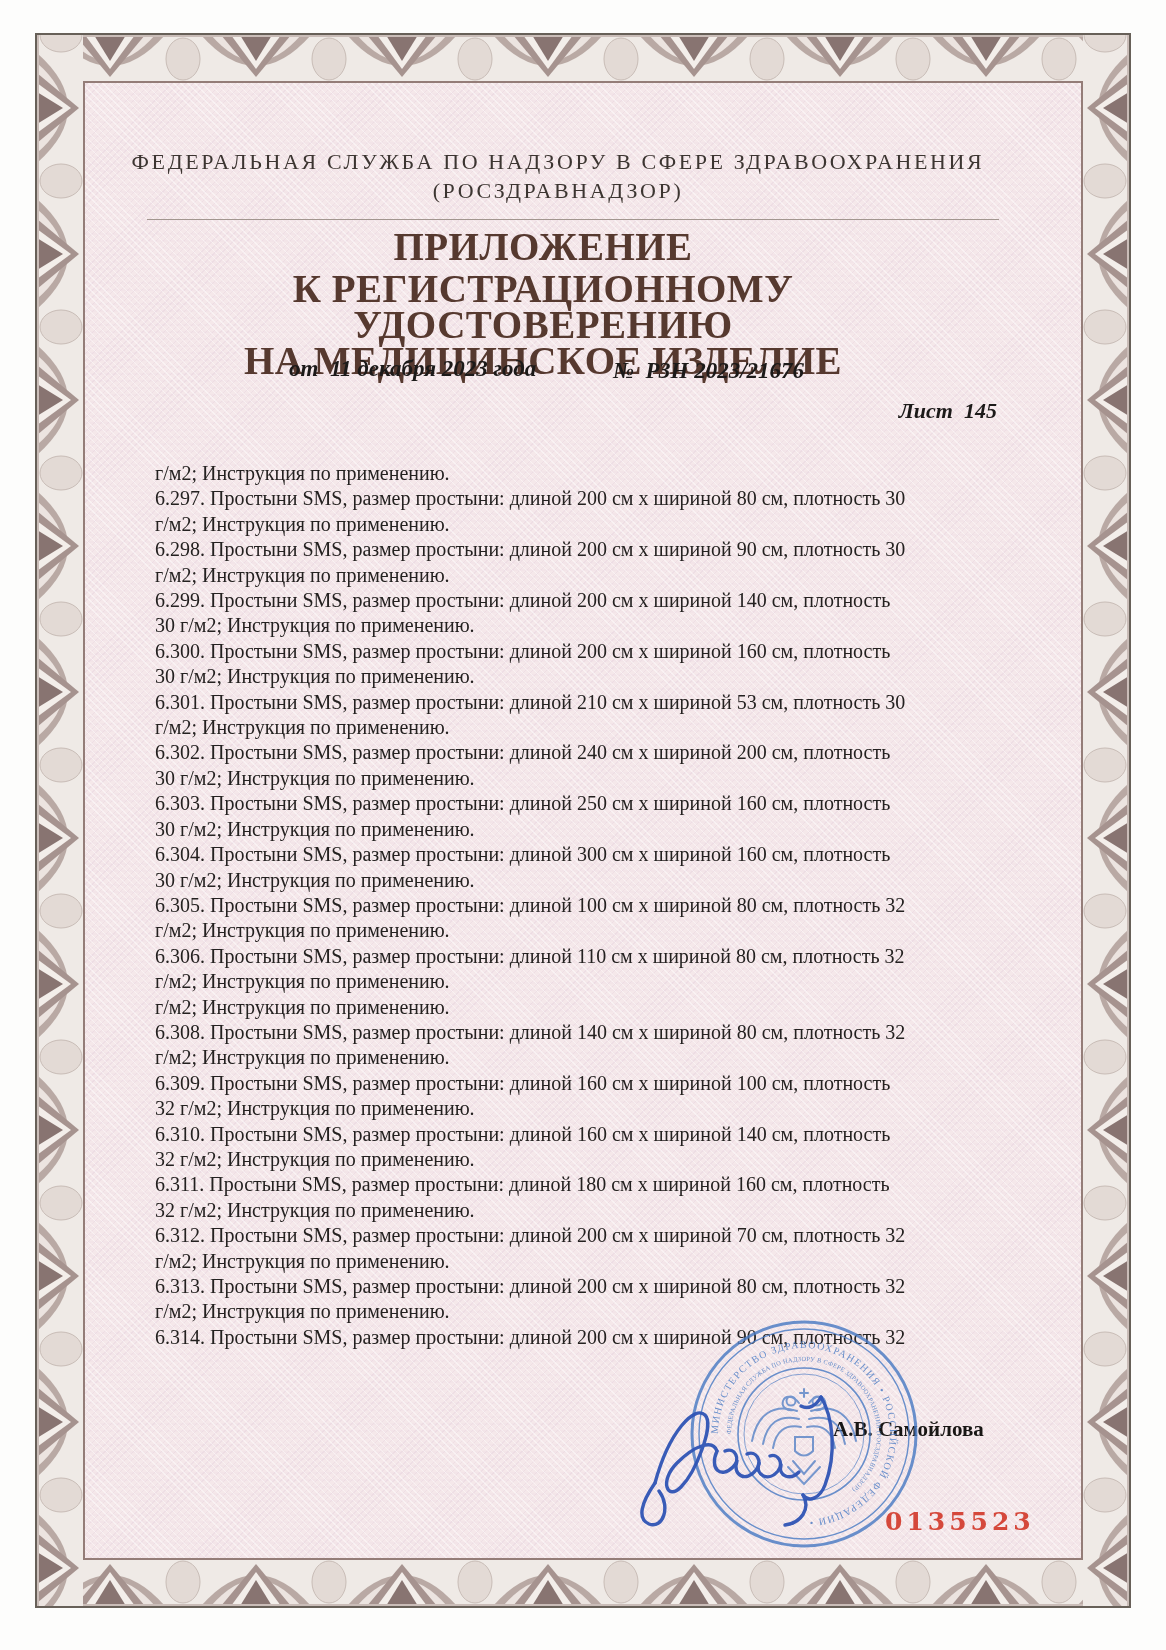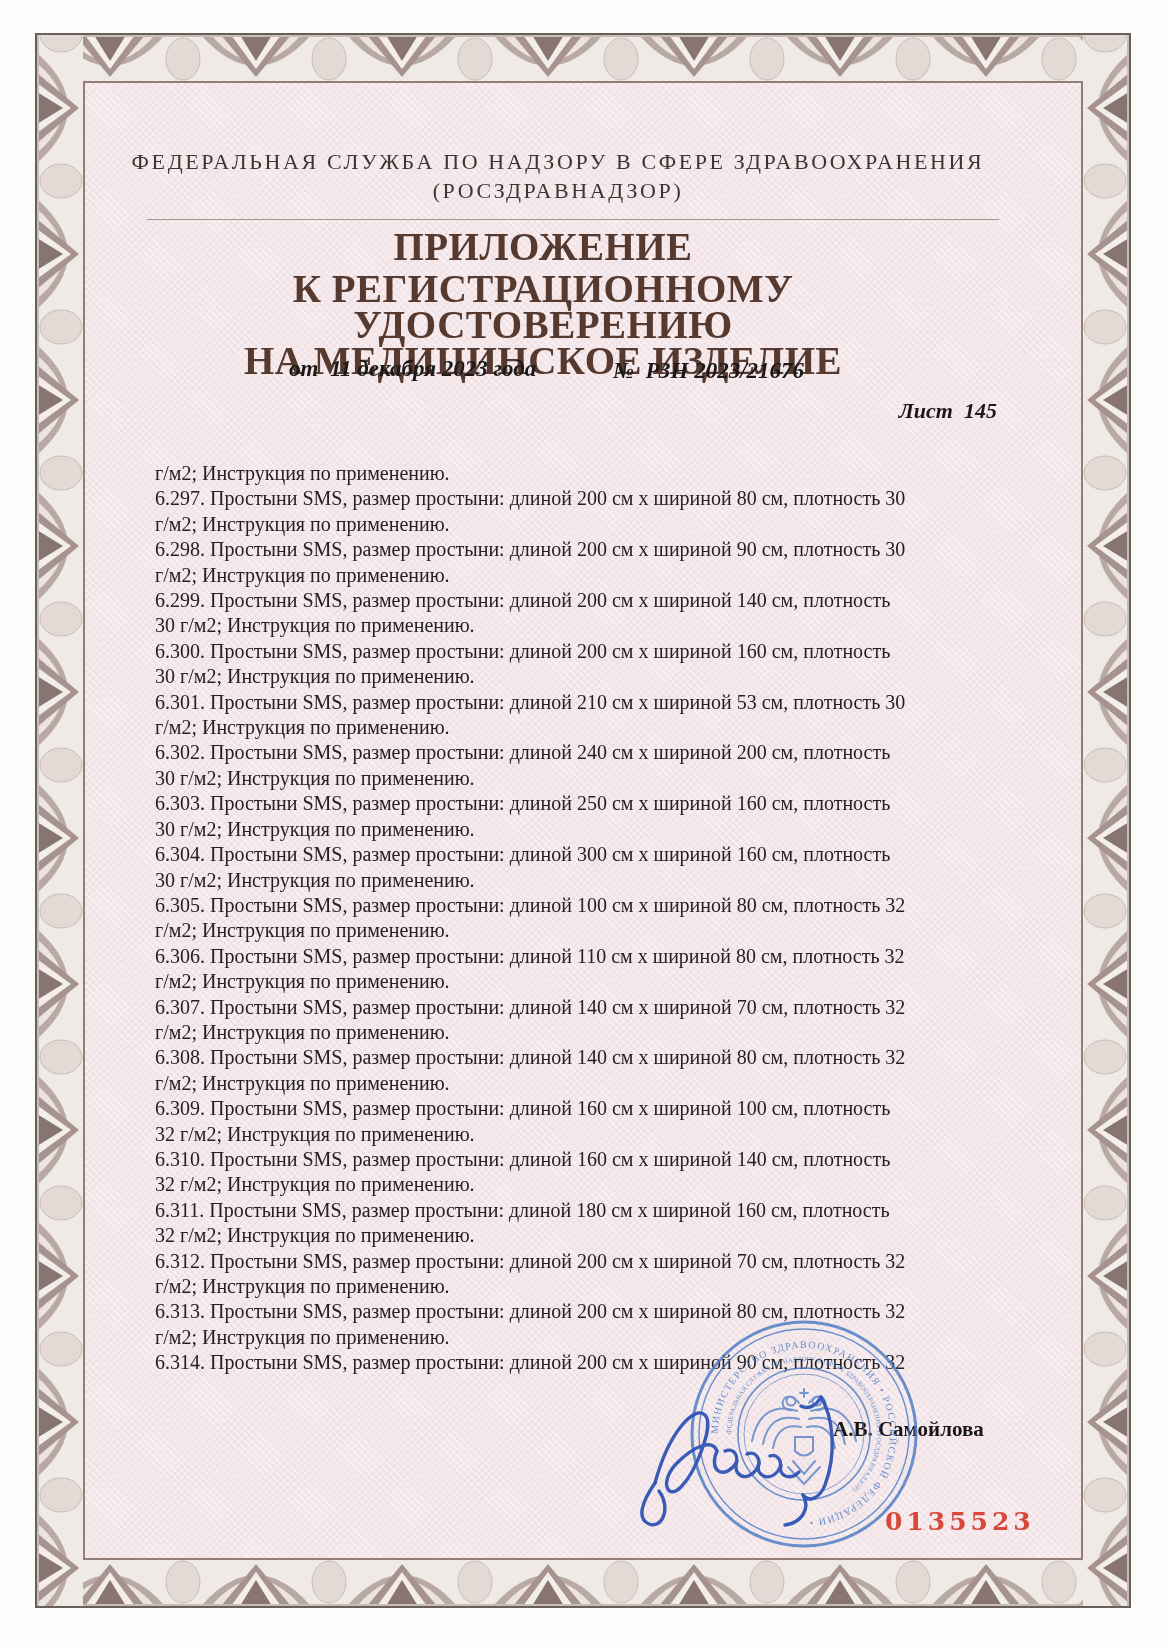--- a/index.html
+++ b/index.html
@@ -139,21 +139,20 @@
           <div class="body-line">6.302. Простыни SMS, размер простыни: длиной 240 см х шириной 200 см, плотность</div>
           <div class="body-line">30 г/м2; Инструкция по применению.</div>
           <div class="body-line">6.303. Простыни SMS, размер простыни: длиной 250 см х шириной 160 см, плотность</div>
           <div class="body-line">30 г/м2; Инструкция по применению.</div>
           <div class="body-line">6.304. Простыни SMS, размер простыни: длиной 300 см х шириной 160 см, плотность</div>
           <div class="body-line">30 г/м2; Инструкция по применению.</div>
           <div class="body-line">6.305. Простыни SMS, размер простыни: длиной 100 см х шириной 80 см, плотность 32</div>
           <div class="body-line">г/м2; Инструкция по применению.</div>
           <div class="body-line">6.306. Простыни SMS, размер простыни: длиной 110 см х шириной 80 см, плотность 32</div>
           <div class="body-line">г/м2; Инструкция по применению.</div>
-          <div class="body-line">6.307. Простыни SMS, размер простыни: длиной 140 см х шириной 70 см, плотность 32</div>
           <div class="body-line">г/м2; Инструкция по применению.</div>
           <div class="body-line">6.308. Простыни SMS, размер простыни: длиной 140 см х шириной 80 см, плотность 32</div>
           <div class="body-line">г/м2; Инструкция по применению.</div>
           <div class="body-line">6.309. Простыни SMS, размер простыни: длиной 160 см х шириной 100 см, плотность</div>
           <div class="body-line">32 г/м2; Инструкция по применению.</div>
           <div class="body-line">6.310. Простыни SMS, размер простыни: длиной 160 см х шириной 140 см, плотность</div>
           <div class="body-line">32 г/м2; Инструкция по применению.</div>
           <div class="body-line">6.311. Простыни SMS, размер простыни: длиной 180 см х шириной 160 см, плотность</div>
           <div class="body-line">32 г/м2; Инструкция по применению.</div>
           <div class="body-line">6.312. Простыни SMS, размер простыни: длиной 200 см х шириной 70 см, плотность 32</div>

